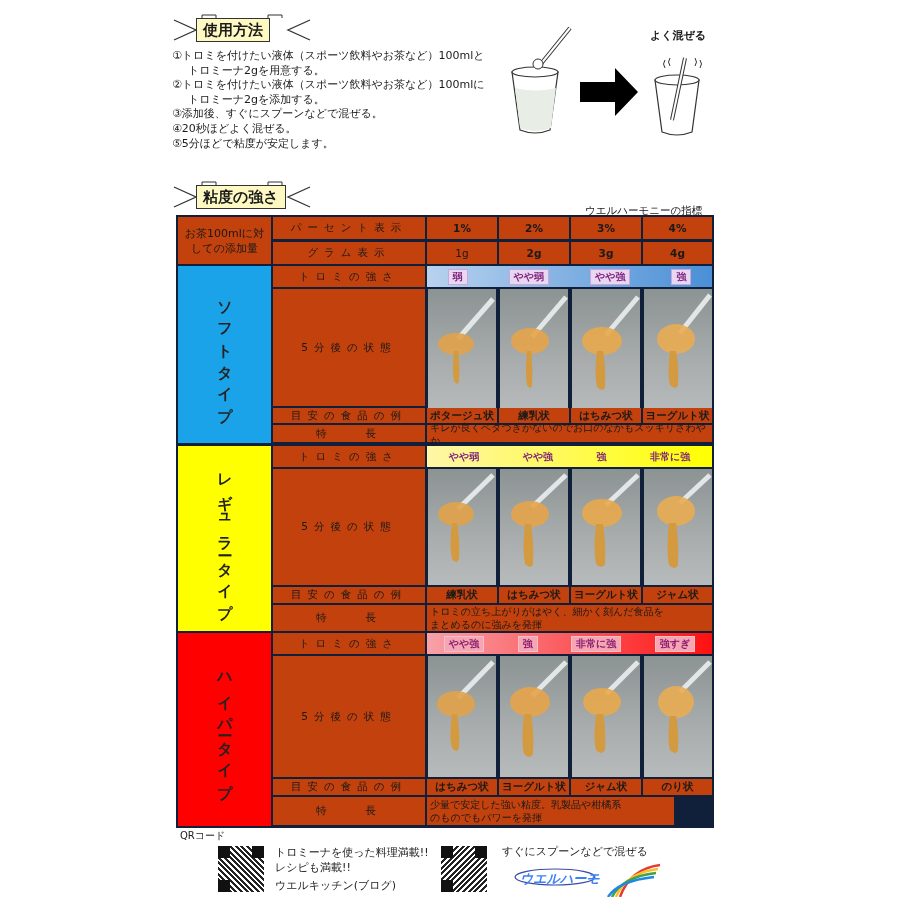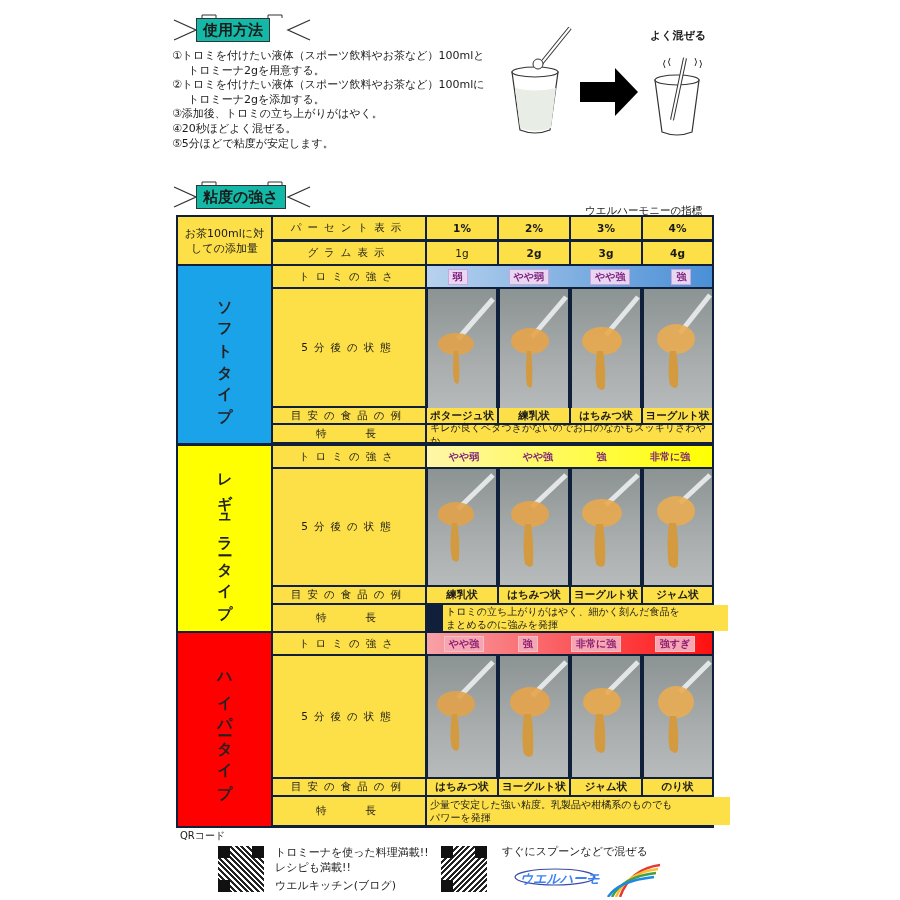--- a/index.html
+++ b/index.html
@@ -2,37 +2,37 @@
 <html><head>
 <meta charset="utf-8">
 <style>
   html, body { margin:0; padding:0; background:#ffffff; }
   body { width:900px; height:900px; position:relative; overflow:hidden;
          font-family:"DejaVu Sans", sans-serif; color:#1a1a1a; }
 
   
   .ribbon { position:absolute; height:28px; }
   .ribbon .box { position:absolute; left:24px; top:4px; border:1.5px solid #333;
-                 background:#14b8a6; padding:0 6px; height:22px; line-height:22px;
+                 background:#fef9c3; padding:0 6px; height:22px; line-height:22px;
                  font-weight:bold; font-size:15px; white-space:nowrap; }
   .ribbon svg { position:absolute; left:0; top:0; }
 
   .usage { position:absolute; left:172px; top:49px; font-size:11px; line-height:14.6px; }
   .usage div { white-space:nowrap; }
   .usage .indent { padding-left:16px; }
 
   .illust { position:absolute; left:500px; top:20px; width:230px; height:130px; }
   .mix-label { position:absolute; left:650px; top:28px; font-size:11px; font-weight:bold; }
 
   .indicator-label { position:absolute; left:585px; top:204px; font-size:10.5px; }
 
   
   .tbl { position:absolute; left:176px; top:215px; width:538px; height:613px;
          background:#10203a; }
-  .cell { position:absolute; background:#fde047; display:flex; align-items:center;
+  .cell { position:absolute; background:#c2410c; display:flex; align-items:center;
           justify-content:center; font-size:10.5px; box-sizing:border-box; text-align:center; }
   .hdr-label { letter-spacing:6px; }
   .type-cell { position:absolute; left:2px; width:93px; display:flex; align-items:center;
                justify-content:center; }
   .type-cell span { writing-mode:vertical-rl; font-weight:bold; font-size:15px;
                     letter-spacing:4px; color:#222; }
   .strength-row { position:absolute; left:251px; width:285px; height:21px; display:flex;
                   align-items:center; justify-content:space-around; }
   .badge { font-size:10px; padding:0 4px; height:14px; line-height:14px; color:#7b1d7b;
            font-weight:bold; }
@@ -59,21 +59,21 @@
     <path d="M30,4 v-3 h14 v3 M96,4 v-3 h14 v3" fill="none" stroke="#333"></path>
   </svg>
   <div class="box">使用方法</div>
 </div>
 
 <div class="usage">
   <div>①トロミを付けたい液体（スポーツ飲料やお茶など）100mlと</div>
   <div class="indent">トロミーナ2gを用意する。</div>
   <div>②トロミを付けたい液体（スポーツ飲料やお茶など）100mlに</div>
   <div class="indent">トロミーナ2gを添加する。</div>
-  <div>③添加後、トロミの立ち上がりがはやく。</div>
+  <div>③添加後、すぐにスプーンなどで混ぜる。</div>
   <div>④20秒ほどよく混ぜる。</div>
   <div>⑤5分ほどで粘度が安定します。</div>
 </div>
 
 <div class="illust">
   <svg width="230" height="130">
 
     <path d="M12,52 L20,110 Q35,116 50,110 L58,52 Z" fill="#fff" stroke="#333" stroke-width="1.2"></path>
     <ellipse cx="35" cy="52" rx="23" ry="5" fill="#fff" stroke="#333" stroke-width="1.2"></ellipse>
     <path d="M15,68 Q35,73 56,68 L51,108 Q35,114 20,108 Z" fill="#e8eee6" stroke="none"></path>
@@ -205,21 +205,21 @@
     <svg width="68" height="116">
         <line x1="36" y1="34" x2="66" y2="6" stroke="#e3e6e6" stroke-width="5"></line>
         <ellipse cx="32" cy="42" rx="19" ry="15" fill="#e8ac52" opacity="0.9"></ellipse>
         <path d="M25,54 q-3,28 0,42 q6,6 9,0 q1,-24 -2,-42 Z" fill="#d39a3f"></path>
       </svg>
   </div>
   <div class="cell" style="left:251px;top:372px;width:70px;height:16px;font-weight:bold;">練乳状</div>
   <div class="cell" style="left:323px;top:372px;width:70px;height:16px;font-weight:bold;">はちみつ状</div>
   <div class="cell" style="left:395px;top:372px;width:70px;height:16px;font-weight:bold;">ヨーグルト状</div>
   <div class="cell" style="left:467px;top:372px;width:69px;height:16px;font-weight:bold;">ジャム状</div>
-  <div class="cell feature" style="left:251px;top:390px;width:285px;height:26px;padding-right:40px;margin-left:16px;">トロミの立ち上がりがはやく、細かく刻んだ食品をまとめるのに強みを発揮</div>
+  <div class="cell feature" style="left:251px;top:390px;width:285px;height:26px;padding-right:40px;">トロミの立ち上がりがはやく、細かく刻んだ食品をまとめるのに強みを発揮</div>
 
   <div class="type-cell" style="top:418px;height:193px;background:#ff0000;">
     <span>ハイパータイプ</span>
   </div>
   <div class="cell hdr-label" style="left:97px;top:418px;width:152px;height:21px;">トロミの強さ</div>
   <div class="cell hdr-label" style="left:97px;top:441px;width:152px;height:121px;">5分後の状態</div>
   <div class="cell hdr-label" style="left:97px;top:564px;width:152px;height:16px;">目安の食品の例</div>
   <div class="cell hdr-label" style="left:97px;top:582px;width:152px;height:28px;">特　　長</div>
 
   <div class="strength-row" style="top:418px;background:linear-gradient(90deg,#f7a2a8,#ff1010);">
@@ -253,21 +253,21 @@
     <svg width="68" height="121">
         <line x1="36" y1="36" x2="66" y2="6" stroke="#e3e6e6" stroke-width="5"></line>
         <ellipse cx="32" cy="46" rx="18" ry="16" fill="#e8ac52" opacity="0.9"></ellipse>
         <path d="M26,60 q-3,24 0,34 q6,6 8,0 q1,-20 -2,-34 Z" fill="#d39a3f"></path>
       </svg>
   </div>
   <div class="cell" style="left:251px;top:564px;width:70px;height:16px;font-weight:bold;">はちみつ状</div>
   <div class="cell" style="left:323px;top:564px;width:70px;height:16px;font-weight:bold;">ヨーグルト状</div>
   <div class="cell" style="left:395px;top:564px;width:70px;height:16px;font-weight:bold;">ジャム状</div>
   <div class="cell" style="left:467px;top:564px;width:69px;height:16px;font-weight:bold;">のり状</div>
-  <div class="cell feature" style="left:251px;top:582px;width:303px;height:28px;padding-right:50px;">少量で安定した強い粘度。乳製品や柑橘系のものでもパワーを発揮</div>
+  <div class="cell feature" style="left:251px;top:582px;width:247px;height:28px;padding-right:50px;">少量で安定した強い粘度。乳製品や柑橘系のものでもパワーを発揮</div>
 </div>
 
 <div class="footer">QRコード</div>
 
 <div class="qr" style="left:218px;top:846px;
   background:
    linear-gradient(#111,#111) 0 0/12px 12px no-repeat,
    linear-gradient(#111,#111) 34px 0/12px 12px no-repeat,
    linear-gradient(#111,#111) 0 34px/12px 12px no-repeat,
    repeating-linear-gradient(45deg,#222 0 2px,#fff 2px 4px);"></div>

